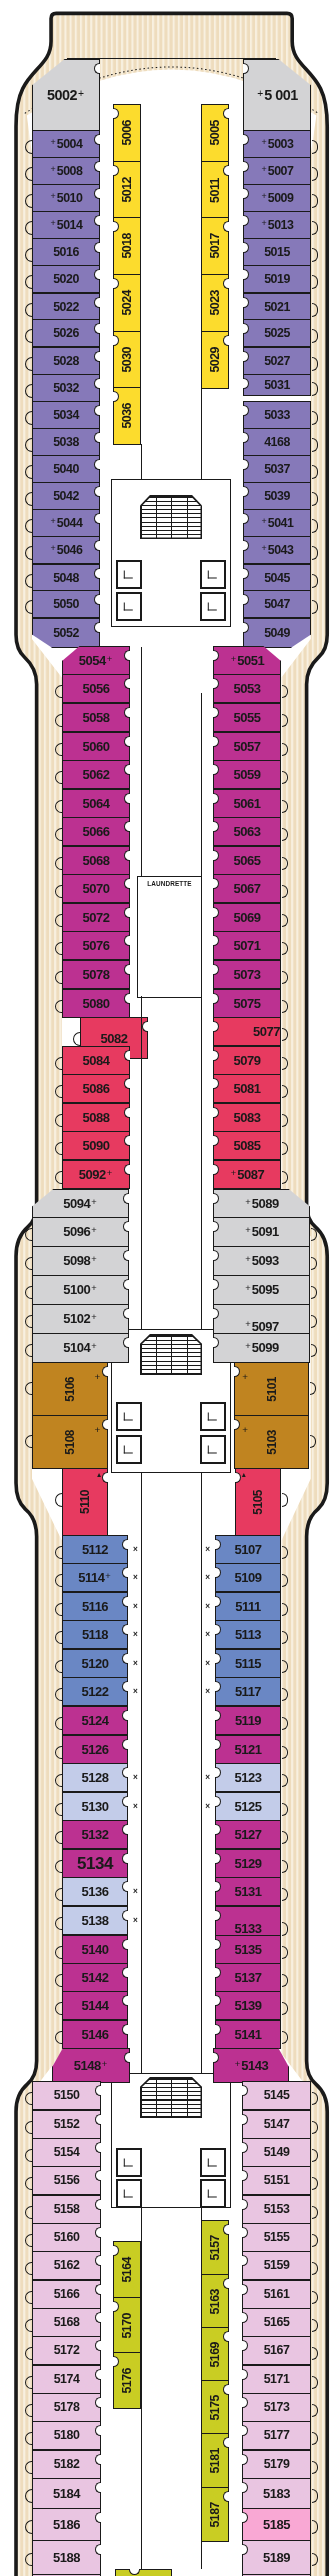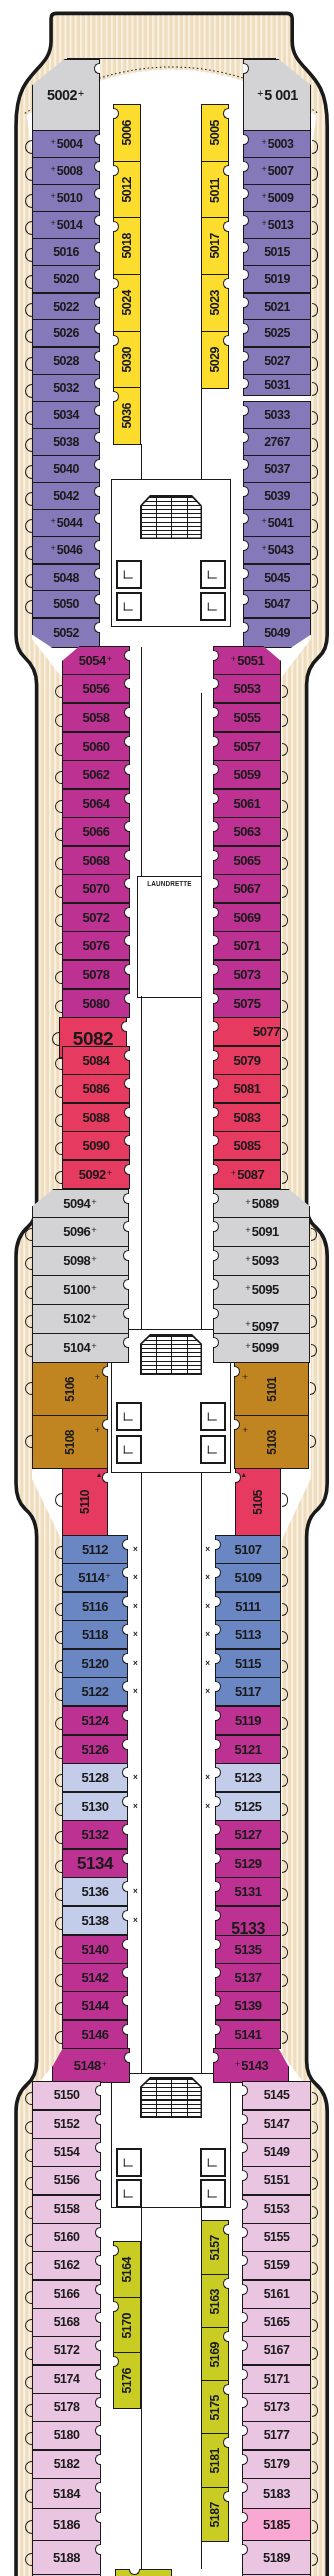--- a/index.html
+++ b/index.html
@@ -231,21 +231,21 @@
       <div class="num">5031</div>
       <div class="notchL"></div>
       <div class="bnR"></div>
     </div>
     <div class="cabin" style="left: 243px; top: 401px; width: 68px; height: 28px; background: rgb(134, 121, 185); font-size: 12.4px;">
       <div class="num">5033</div>
       <div class="notchL"></div>
       <div class="bnR"></div>
     </div>
     <div class="cabin" style="left: 243px; top: 428px; width: 68px; height: 28px; background: rgb(134, 121, 185); font-size: 12.4px;">
-      <div class="num">2767</div>
+      <div class="num">4168</div>
       <div class="notchL"></div>
       <div class="bnR"></div>
     </div>
     <div class="cabin" style="left: 243px; top: 455px; width: 68px; height: 28px; background: rgb(134, 121, 185); font-size: 12.4px;">
       <div class="num">5037</div>
       <div class="notchL"></div>
       <div class="bnR"></div>
     </div>
     <div class="cabin" style="left: 243px; top: 482px; width: 68px; height: 28px; background: rgb(134, 121, 185); font-size: 12.4px;">
       <div class="num">5039</div>
@@ -379,21 +379,21 @@
     <div class="cabin" style="left: 62px; top: 960px; width: 68px; height: 29px; background: rgb(188, 49, 145); font-size: 13px;">
       <div class="num">5078</div>
       <div class="notchR"></div>
       <div class="bnL"></div>
     </div>
     <div class="cabin" style="left: 62px; top: 989px; width: 68px; height: 29px; background: rgb(188, 49, 145); font-size: 13px;">
       <div class="num">5080</div>
       <div class="notchR"></div>
       <div class="bnL"></div>
     </div>
-    <div class="cabin" style="left: 59px; top: 1017px; width: 68px; height: 42px; background: rgb(231, 58, 96); font-size: 19px;">
+    <div class="cabin" style="left: 80px; top: 1017px; width: 68px; height: 42px; background: rgb(231, 58, 96); font-size: 13px;">
       <div class="num">5082</div>
       <div class="notchR"></div>
       <div class="bnL"></div>
     </div>
     <div class="cabin" style="left: 62px; top: 1046px; width: 68px; height: 29px; background: rgb(231, 58, 96); font-size: 13px;">
       <div class="num">5084</div>
       <div class="notchR"></div>
       <div class="bnL"></div>
     </div>
     <div class="cabin" style="left: 62px; top: 1074px; width: 68px; height: 29px; background: rgb(231, 58, 96); font-size: 13px;">
@@ -773,21 +773,21 @@
     <div class="cabin" style="left: 215px; top: 1849px; width: 66px; height: 29px; background: rgb(188, 49, 145); font-size: 13px;">
       <div class="num">5129</div>
       <div class="notchL"></div>
       <div class="bnR"></div>
     </div>
     <div class="cabin" style="left: 215px; top: 1877px; width: 66px; height: 29px; background: rgb(188, 49, 145); font-size: 13px;">
       <div class="num">5131</div>
       <div class="notchL"></div>
       <div class="bnR"></div>
     </div>
-    <div class="cabin" style="left: 215px; top: 1906px; width: 66px; height: 45px; background: rgb(188, 49, 145); font-size: 16px; text-align: right;">
+    <div class="cabin" style="left: 215px; top: 1906px; width: 66px; height: 45px; background: rgb(188, 49, 145); font-size: 13px; text-align: right;">
       <div class="num">5133</div>
       <div class="notchL"></div>
       <div class="bnR"></div>
     </div>
     <div class="cabin" style="left: 215px; top: 1935px; width: 66px; height: 29px; background: rgb(188, 49, 145); font-size: 13px;">
       <div class="num">5135</div>
       <div class="notchL"></div>
       <div class="bnR"></div>
     </div>
     <div class="cabin" style="left: 215px; top: 1963px; width: 66px; height: 29px; background: rgb(188, 49, 145); font-size: 13px;">

